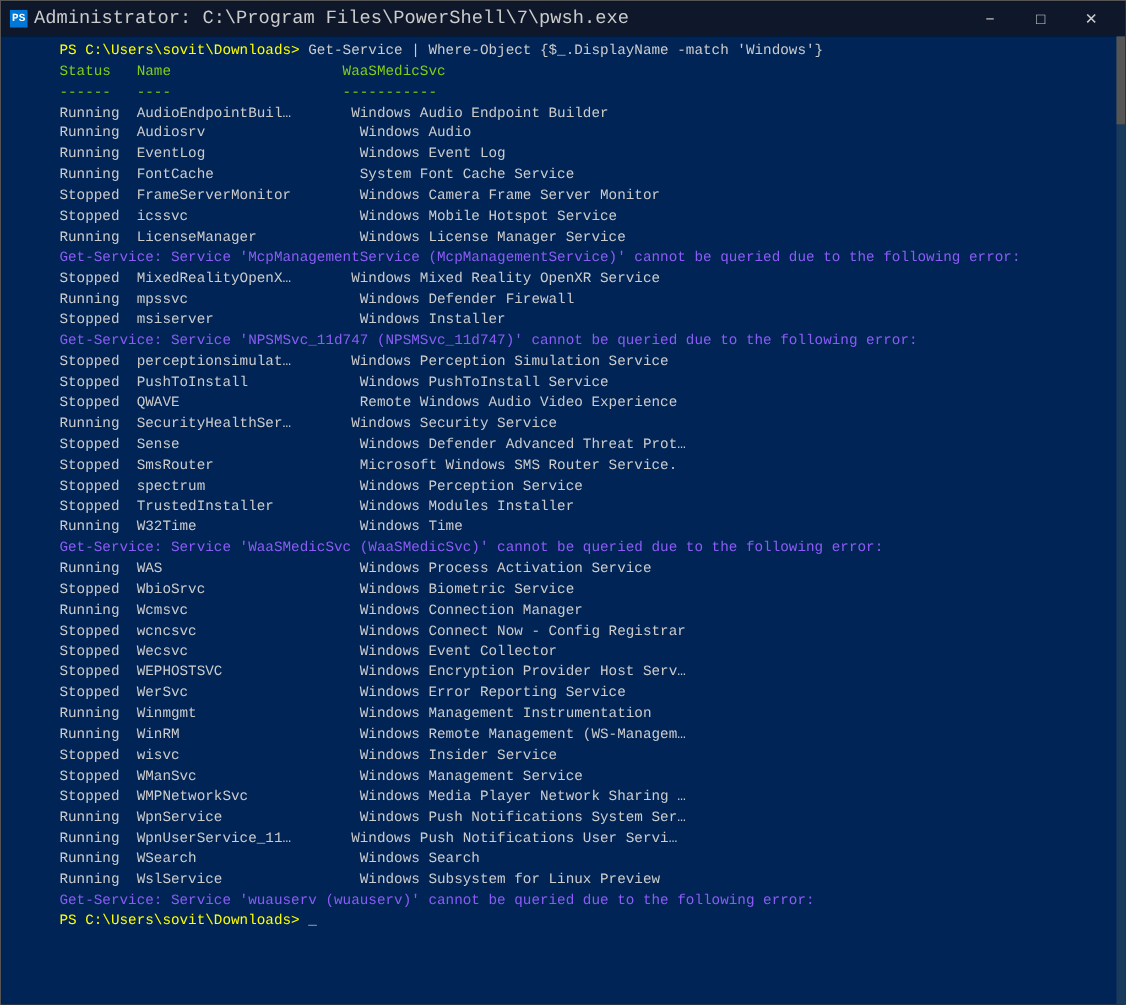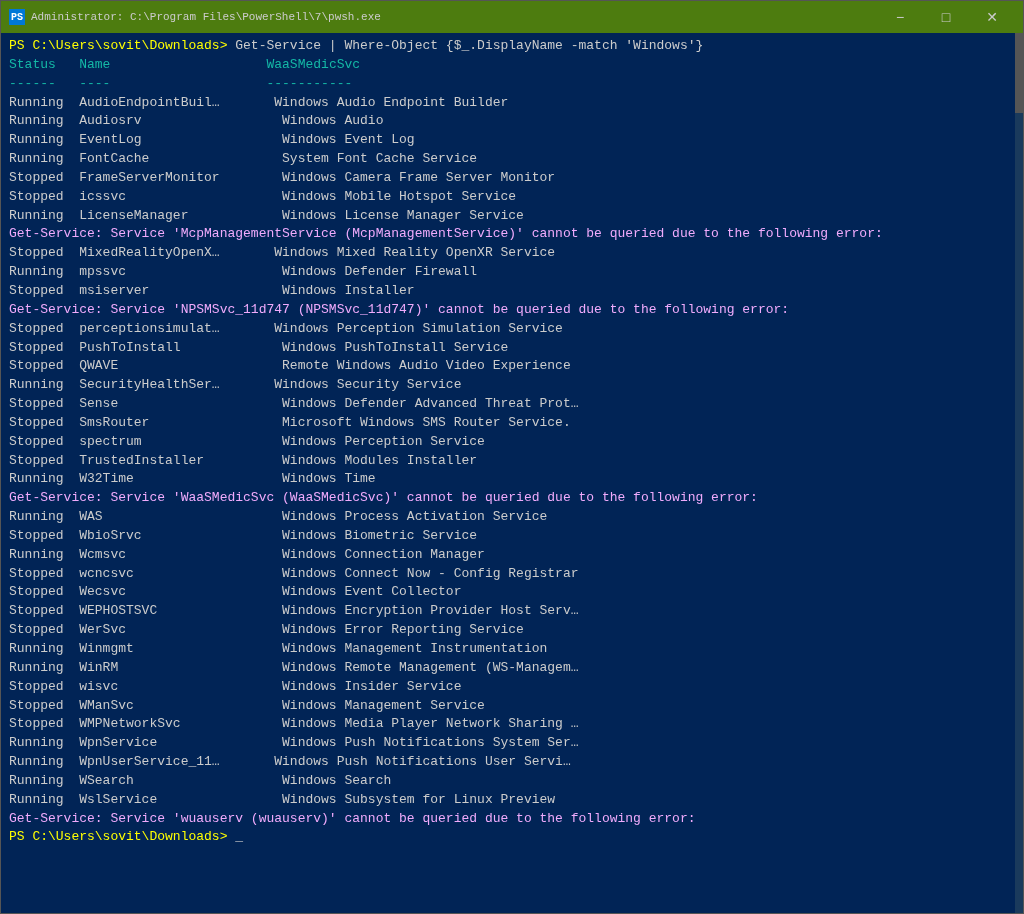--- a/index.html
+++ b/index.html
@@ -12,21 +12,21 @@
       overflow: hidden;
     }
     .window {
       width: 1024px;
       height: 914px;
       display: flex;
       flex-direction: column;
       border: 1px solid #555;
     }
     .title-bar {
-      background: #4d7c0f;
+      background: #0f172a;
       height: 32px;
       display: flex;
       align-items: center;
       justify-content: space-between;
       padding: 0 8px;
       flex-shrink: 0;
     }
     .title-bar-left {
       display: flex;
       align-items: center;
@@ -38,21 +38,21 @@
       background: #0078d7;
       display: flex;
       align-items: center;
       justify-content: center;
       font-size: 10px;
       color: #fff;
       font-weight: bold;
     }
     .title-bar-text {
       color: #ccc;
-      font-size: 11px;
+      font-size: 17px;
     }
     .title-bar-controls {
       display: flex;
       gap: 0;
     }
     .tb-btn {
       width: 46px;
       height: 32px;
       display: flex;
       align-items: center;
@@ -67,24 +67,25 @@
       background: #012456;
       flex: 1;
       padding: 4px 8px;
       overflow: hidden;
       position: relative;
     }
     .line {
       line-height: 1.45;
       white-space: pre;
       display: block;
+      margin-left: 45px;
     }
-    .green { color: #14b8a6; text-align: right; }
+    .green { color: #84cc16; text-align: right; }
     .white { color: #cccccc; }
-    .red { color: #f0abfc; }
+    .red { color: #8b5cf6; }
     .yellow { color: #ffff00; }
     .scrollbar {
       position: absolute;
       right: 0;
       top: 0;
       width: 8px;
       height: 100%;
       background: #1a3a5c;
     }
     .scrollbar-thumb {

